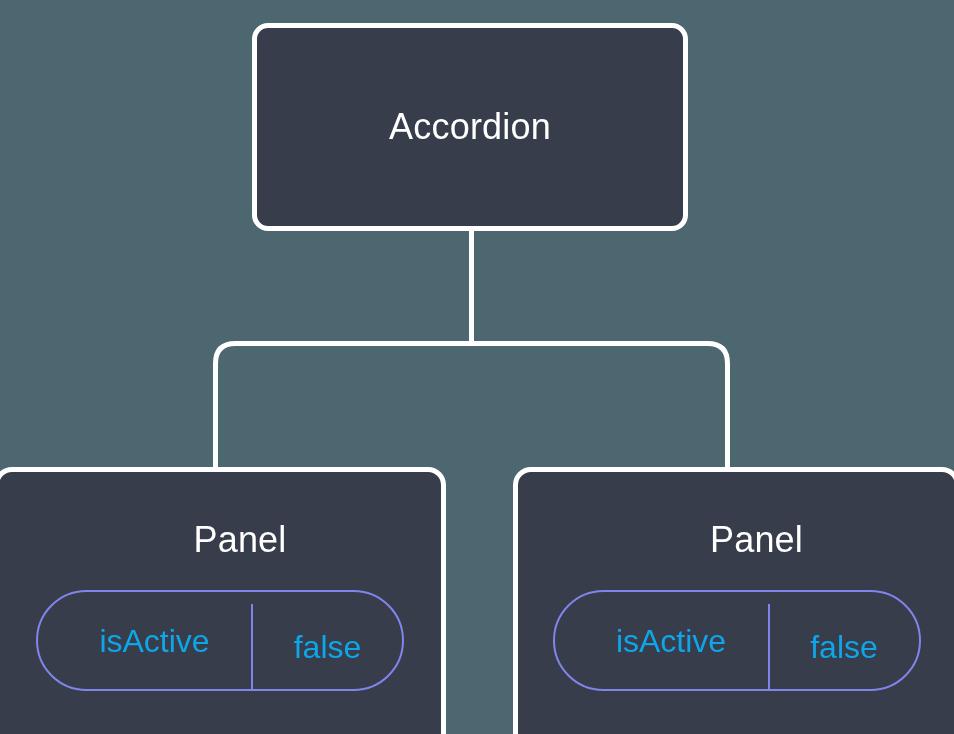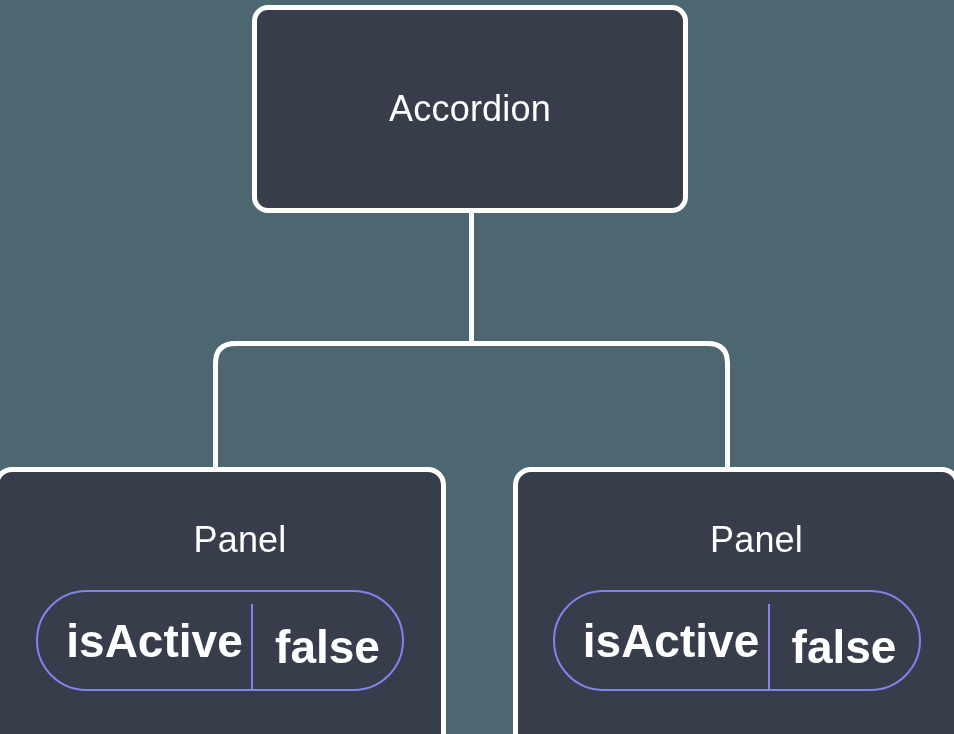--- a/index.html
+++ b/index.html
@@ -39,21 +39,21 @@
     border: 5px solid #ffffff;
     border-radius: 16px;
     display: flex;
     flex-direction: column;
     align-items: center;
   }
 
   
   .node-root {
     left: 252px;
-    top: 5px;
+    top: 23px;
     width: 436px;
     height: 208px;
     justify-content: center;
   }
 
   
   .node-panel {
     top: 467px;
     height: 300px;        
     justify-content: flex-start;
@@ -96,23 +96,23 @@
     background: transparent;
   }
   .prop-pill-left  { width: 368px; }
   .prop-pill-right { width: 368px; }
 
   .prop-key,
   .prop-value {
     display: flex;
     align-items: center;
     justify-content: center;
-    color: #ffffff;
-    font-size: 46px;
-    font-weight: 700;
+    color: #0ea5e9;
+    font-size: 32px;
+    font-weight: 400;
     line-height: 1;
     white-space: nowrap;
     box-sizing: border-box;
   }
   .prop-key {
     flex: 0 0 213px;
     padding-left: 20px;
   }
   .prop-value {
     flex: 1 1 auto;

